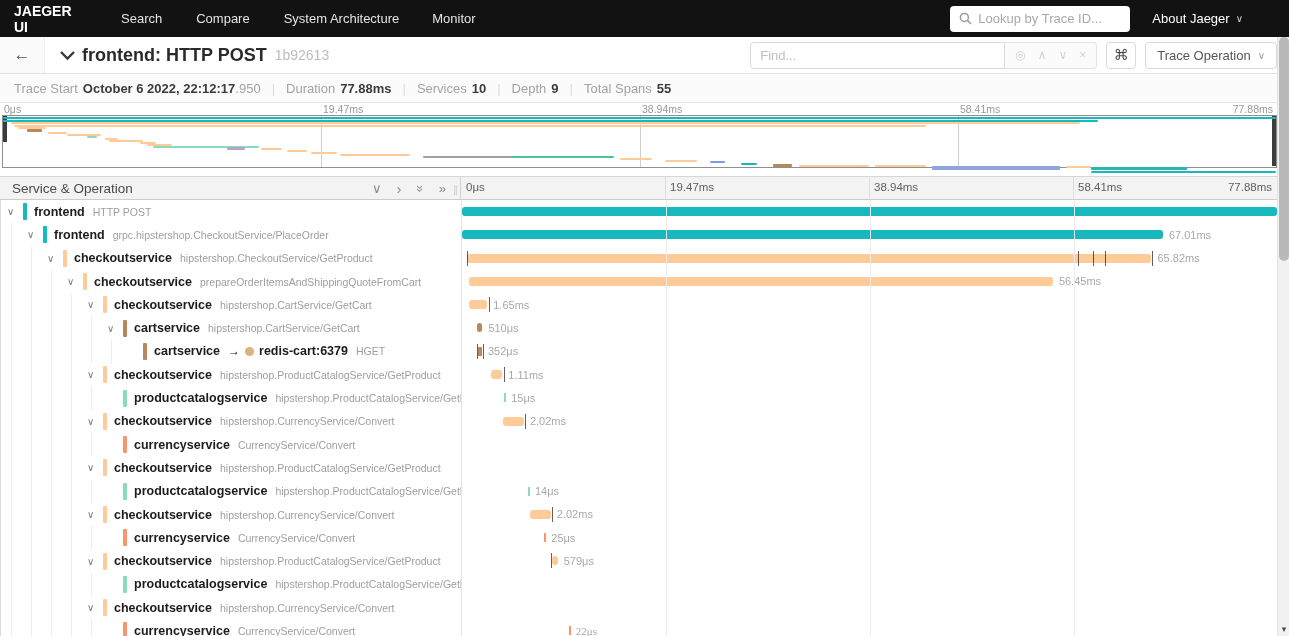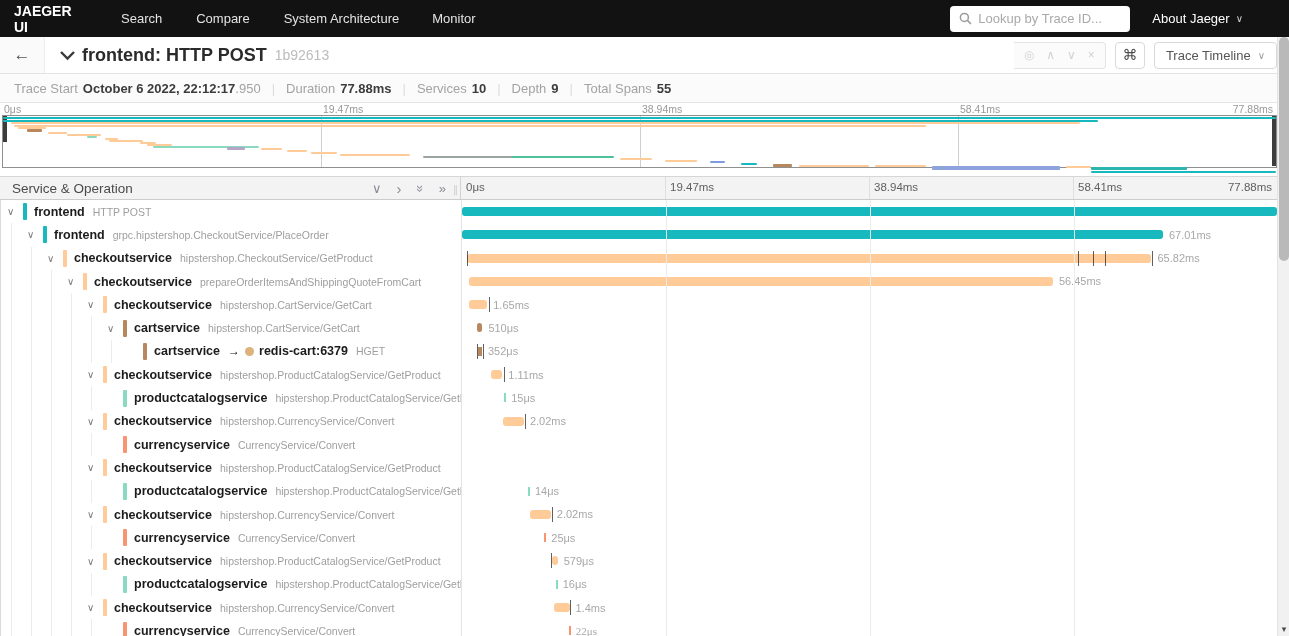--- a/index.html
+++ b/index.html
@@ -124,31 +124,32 @@
     <span>←</span>
   </div>
   <span class="title-chevron">
     <svg width="17" height="11" viewBox="0 0 17 11">
       <polyline points="2,2 8.5,8.5 15,2" fill="none" stroke="#3a3a3a" stroke-width="2.4"></polyline>
     </svg>
   </span>
   <span class="trace-title">frontend: HTTP POST</span>
   <span class="trace-id">1b92613</span>
   <div class="header-controls">
+    <input class="find-input" placeholder="Find..." style="">
     <div class="find-tools">
       <span>◎</span>
       <span>∧</span>
       <span>∨</span>
       <span>×</span>
     </div>
     <div class="kbd-btn">
       <span>⌘</span>
     </div>
     <div class="view-btn">
-      <span>Trace Timeline</span>
+      <span>Trace Operation</span>
       <span class="chev">∨</span>
     </div>
   </div>
 </header>
 
 <div class="summary">
   <span class="lbl">Trace Start</span>
   <span class="val">October 6 2022, 22:12:17</span>
   <span class="frac">.950</span>
   <span class="sep">|</span>
@@ -518,41 +519,32 @@
           <div class="guide" style="left: 30px;"></div>
           <div class="guide" style="left: 50px;"></div>
           <div class="guide" style="left: 70px;"></div>
           <div class="guide" style="left: 90px;"></div>
           <span style="flex: 0 0 106px;"></span>
           <span class="tree-chevron"></span>
           <span class="svc-bar" style="background: rgb(137, 218, 193);"></span>
           <span class="svc-name">productcatalogservice</span>
           <span class="op-name">hipstershop.ProductCatalogService/GetProduct</span>
         </div>
-        <div class="row-right">
-          <div class="span-bar" style="left: 11.5%; width: 0.12%; background: rgb(137, 218, 193); border-radius: 0px;"></div>
-          <span class="span-label" style="left: calc(11.62% + 6px);">16μs</span>
-        </div>
       </div>
       <div class="row">
         <div class="row-left">
           <div class="guide" style="left: 10px;"></div>
           <div class="guide" style="left: 30px;"></div>
           <div class="guide" style="left: 50px;"></div>
           <div class="guide" style="left: 70px;"></div>
           <span style="flex: 0 0 86px;"></span>
           <span class="tree-chevron">∨</span>
           <span class="svc-bar" style="background: rgb(255, 203, 153);"></span>
           <span class="svc-name">checkoutservice</span>
           <span class="op-name">hipstershop.CurrencyService/Convert</span>
-        </div>
-        <div class="row-right">
-          <div class="span-bar" style="left: 11.3%; width: 1.9%; background: rgb(255, 203, 153);"></div>
-          <div class="span-tick" style="left: 13.3%;"></div>
-          <span class="span-label" style="left: calc(13.2% + 6px);">1.4ms</span>
         </div>
       </div>
       <div class="row">
         <div class="row-left">
           <div class="guide" style="left: 10px;"></div>
           <div class="guide" style="left: 30px;"></div>
           <div class="guide" style="left: 50px;"></div>
           <div class="guide" style="left: 70px;"></div>
           <div class="guide" style="left: 90px;"></div>
           <span style="flex: 0 0 106px;"></span>

